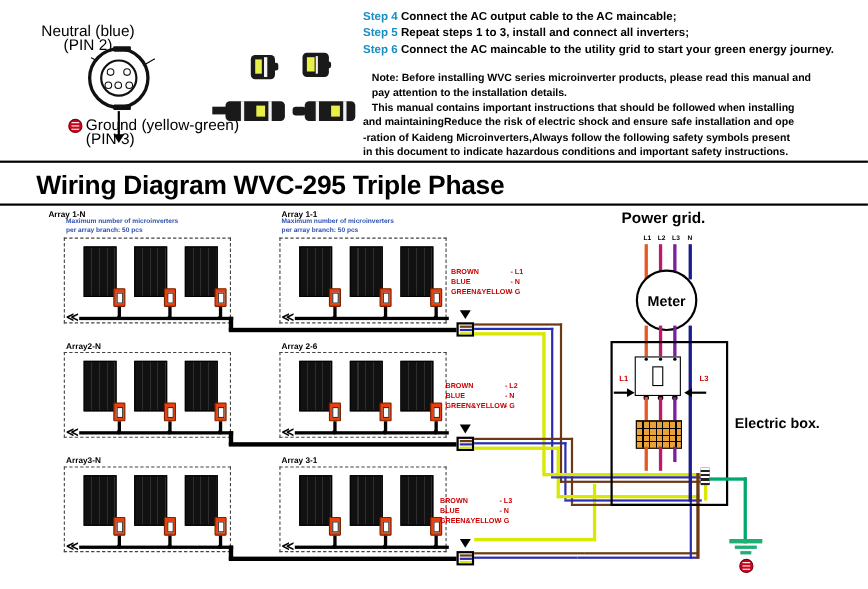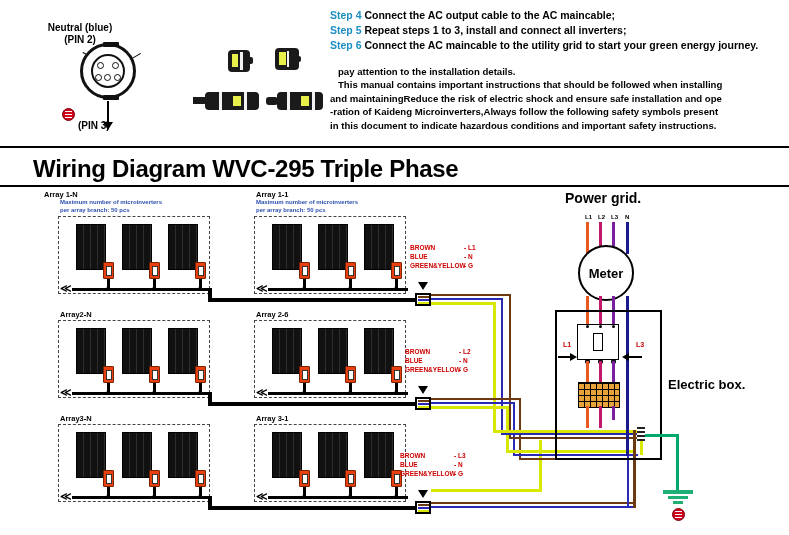--- a/index.html
+++ b/index.html
@@ -3,21 +3,21 @@
 <meta charset="utf-8">
 <style>
   html,body{margin:0;padding:0;background:#ffffff;}
   body{width:789px;height:535px;position:relative;overflow:hidden;
        font-family:"Liberation Sans",sans-serif;color:#000;}
 
   .abs{position:absolute;}
 
   
   #connector-panel{left:0;top:0;width:330px;height:155px;}
-  .lbl-small{font-size:10px;font-weight:bold;line-height:12px;text-align:center;}
+  .lbl-small{font-size:14px;font-weight:normal;line-height:12px;text-align:center;}
 
   .round-conn{position:absolute;left:80px;top:43px;width:56px;height:56px;
       border:3px solid #111;border-radius:50%;box-sizing:border-box;background:#fff;}
   .round-conn::before{content:"";position:absolute;left:8px;top:8px;width:34px;height:34px;
       border:2px solid #111;border-radius:50%;box-sizing:border-box;}
   .pin{position:absolute;width:7px;height:7px;border:1px solid #111;border-radius:50%;background:#fff;box-sizing:border-box;}
   .tab{position:absolute;left:20px;width:16px;height:5px;background:#111;border-radius:1px;}
 
   .gnd-dot{position:absolute;width:13px;height:13px;border-radius:50%;
       background:#d0021b;border:1px solid #7a0010;box-sizing:border-box;}
@@ -118,20 +118,23 @@
     <div class="pin" style="left:14px;top:16px;"></div>
     <div class="pin" style="left:29px;top:16px;"></div>
     <div class="pin" style="left:21px;top:28px;"></div>
     <div class="pin" style="left:12px;top:28px;"></div>
     <div class="pin" style="left:31px;top:28px;"></div>
   </div>
 
   <div class="arrow-down" style="left:107px;top:101px;height:22px;"></div>
 
   <div class="gnd-dot" style="left:62px;top:108px;"></div>
+  <div class="abs lbl-small" style="left:78px;top:107px;width:150px;text-align:left;">
+    <span>Ground (yellow-green)</span>
+  </div>
   <div class="abs lbl-small" style="left:78px;top:120px;width:100px;text-align:left;">
     <span>(PIN 3)</span>
   </div>
 
   <div class="plug" style="left:228px;top:50px;width:22px;height:22px;">
      <div class="ystripe" style="left:4px;top:4px;width:6px;height:13px;"></div>
      <div class="wring" style="left:12px;top:2px;width:3px;height:18px;"></div>
      <div class="ystripe" style="left:17px;top:7px;width:8px;height:7px;background:#1a1a1a;border-radius:2px;"></div>
   </div>
   <div class="plug" style="left:275px;top:48px;width:24px;height:22px;">
@@ -163,20 +166,21 @@
   <div class="step-line">
     <span class="step-tag">Step 5</span>
     <span>Repeat steps 1 to 3, install and connect all inverters;</span>
   </div>
   <div class="step-line">
     <span class="step-tag">Step 6</span>
     <span>Connect the AC maincable to the utility grid to start your green energy journey.</span>
   </div>
 
   <div class="note-block">
+    <p class="note-ind">Note: Before installing WVC series microinverter products, please read this manual and</p>
     <p class="note-ind">pay attention to the installation details.</p>
     <p class="note-ind">This manual contains important instructions that should be followed when installing</p>
     <p>and maintainingReduce the risk of electric shock and ensure safe installation and ope</p>
     <p>-ration of Kaideng Microinverters,Always follow the following safety symbols present</p>
     <p>in this document to indicate hazardous conditions and important safety instructions.</p>
   </div>
 </div>
 
 <div class="abs" id="hr-top"></div>
 

